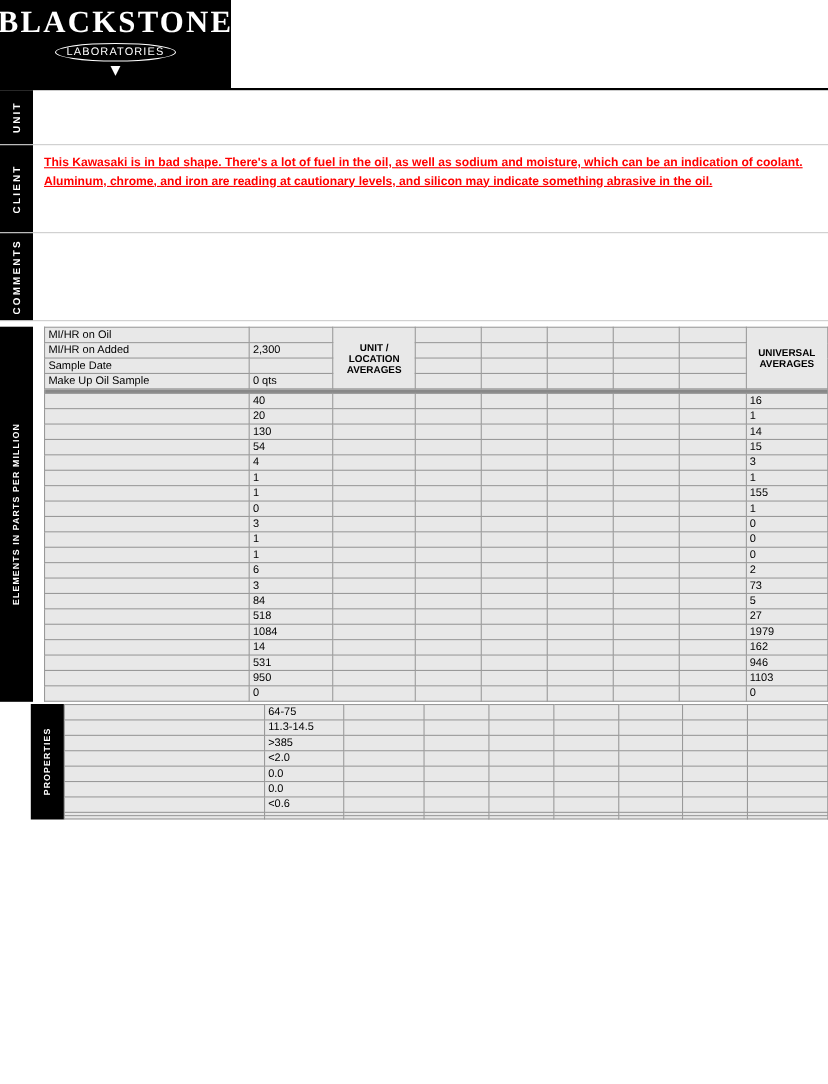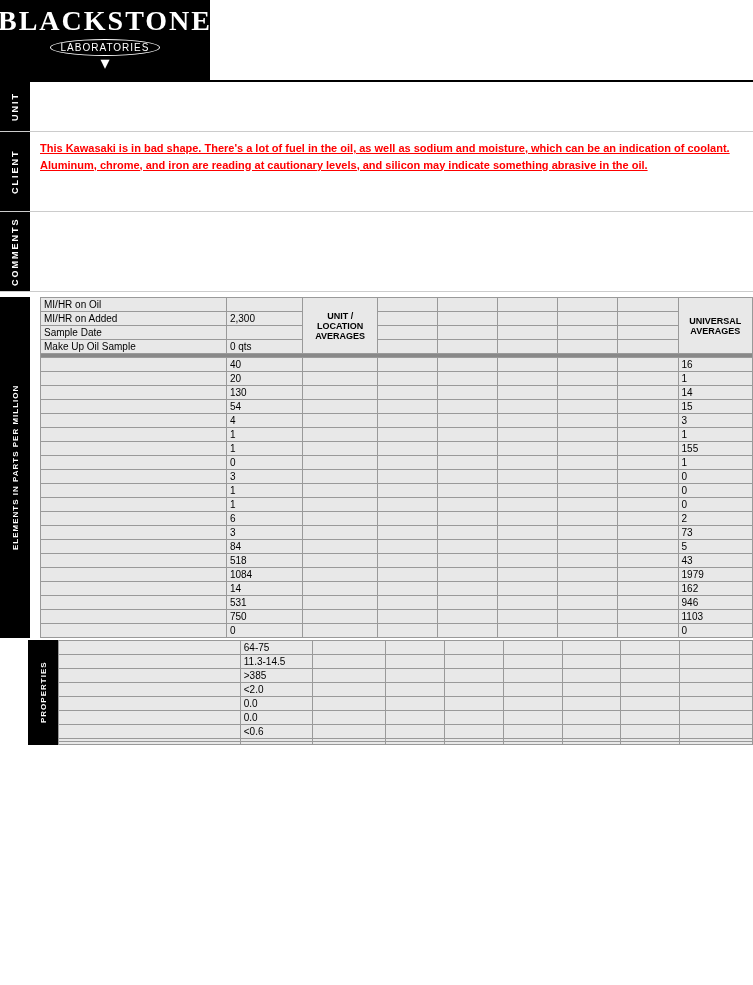--- a/index.html
+++ b/index.html
@@ -432,21 +432,21 @@
         </tr>
         <tr>
           <td class="gray-bg"></td>
           <td class="right gray-bg">518</td>
           <td class="gray-bg"></td>
           <td class="gray-bg"></td>
           <td class="gray-bg"></td>
           <td class="gray-bg"></td>
           <td class="gray-bg"></td>
           <td class="gray-bg"></td>
-          <td class="right gray-bg">43</td>
+          <td class="right gray-bg">27</td>
         </tr>
         <tr>
           <td class="gray-bg"></td>
           <td class="right gray-bg">1084</td>
           <td class="gray-bg"></td>
           <td class="gray-bg"></td>
           <td class="gray-bg"></td>
           <td class="gray-bg"></td>
           <td class="gray-bg"></td>
           <td class="gray-bg"></td>
@@ -469,21 +469,21 @@
           <td class="gray-bg"></td>
           <td class="gray-bg"></td>
           <td class="gray-bg"></td>
           <td class="gray-bg"></td>
           <td class="gray-bg"></td>
           <td class="gray-bg"></td>
           <td class="right gray-bg">946</td>
         </tr>
         <tr>
           <td class="gray-bg"></td>
-          <td class="right gray-bg">750</td>
+          <td class="right gray-bg">950</td>
           <td class="gray-bg"></td>
           <td class="gray-bg"></td>
           <td class="gray-bg"></td>
           <td class="gray-bg"></td>
           <td class="gray-bg"></td>
           <td class="gray-bg"></td>
           <td class="right gray-bg">1103</td>
         </tr>
         <tr>
           <td class="gray-bg"></td>

